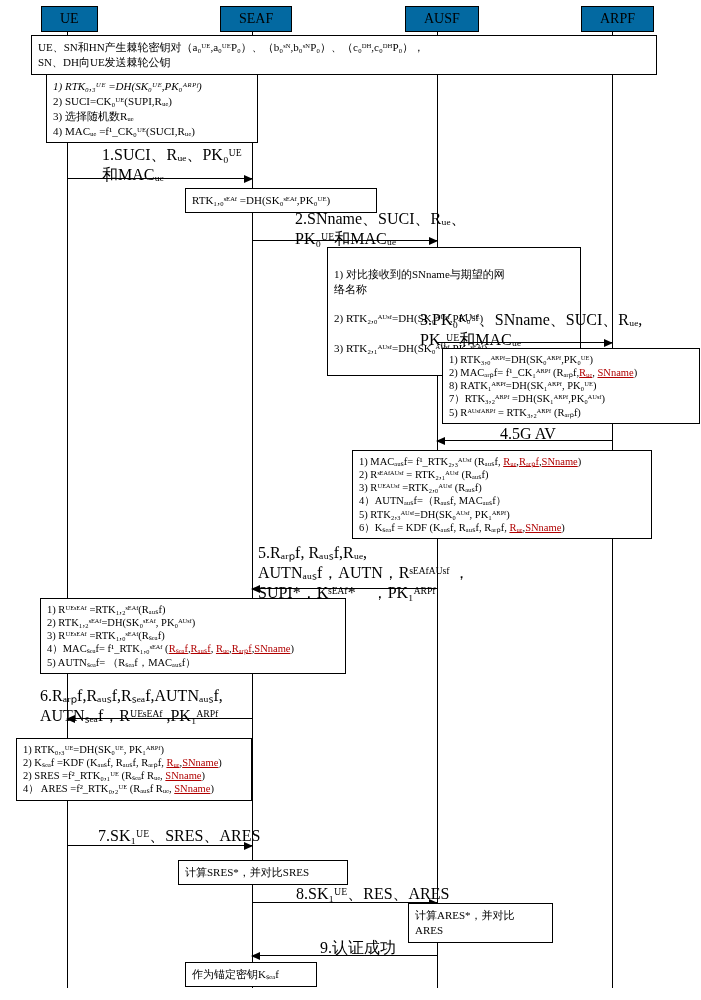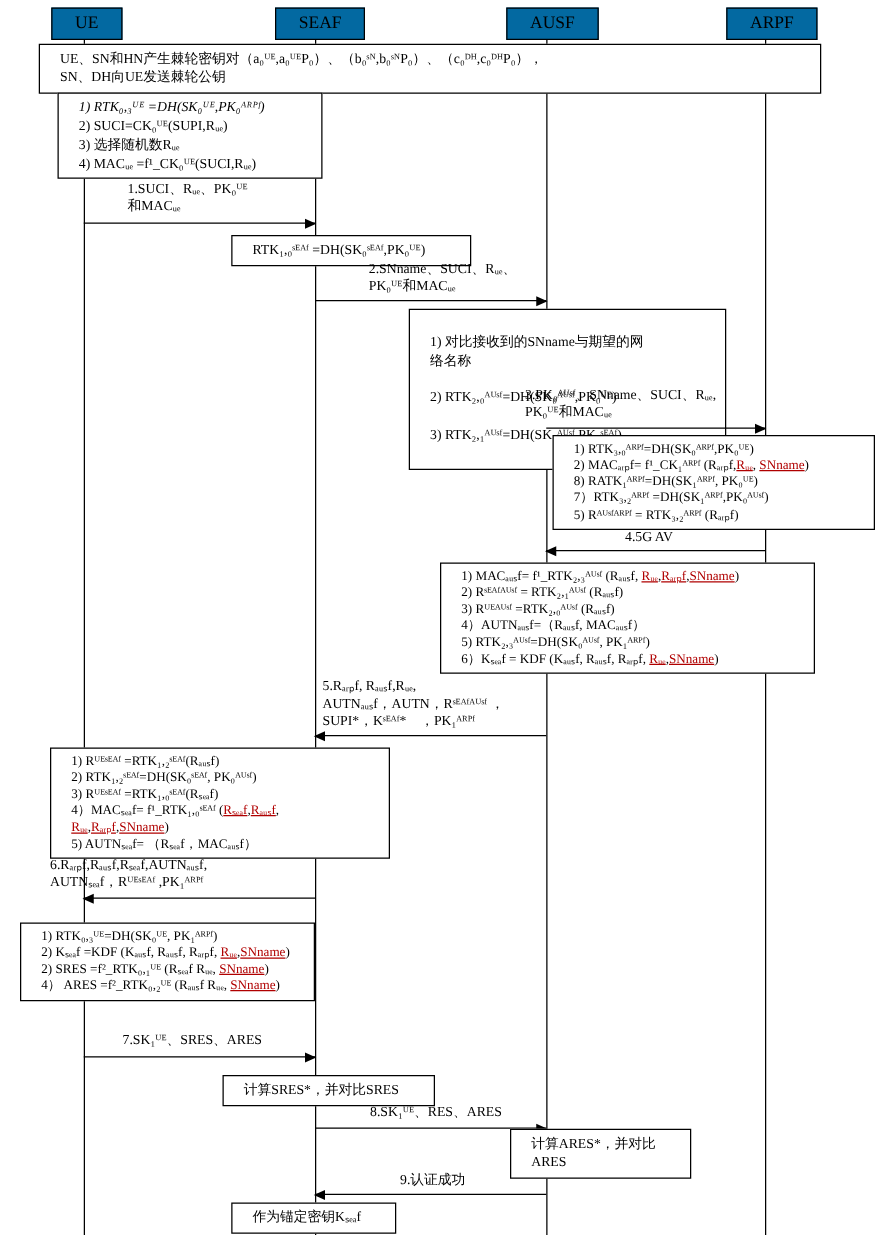--- a/index.html
+++ b/index.html
@@ -28,32 +28,32 @@
   .lifeline {
     position: absolute;
     border-left: 1px solid #000;
     top: 32px;
     height: 956px;
   }
   .proc-box {
     position: absolute;
     border: 1px solid #000;
     background: #fff;
-    padding: 4px 16px;
+    padding: 4px 6px;
     font-size: 11px;
     line-height: 1.35;
   }
   .proc-box.tight { font-size: 10.5px; line-height: 1.25; }
   .msg {
     position: absolute;
     border-top: 1px solid #000;
   }
   .msg-label {
     position: absolute;
-    font-size: 11px;
+    font-size: 16px;
     line-height: 1.25;
     white-space: pre;
   }
   .arrow-r::after, .arrow-l::before {
     content: "";
     position: absolute;
     width: 0; height: 0;
     border-top: 4px solid transparent;
     border-bottom: 4px solid transparent;
   }
@@ -137,21 +137,21 @@
     <div>
       <span>6）Kₛₑₐf = KDF (Kₐᵤₛf, Rₐᵤₛf, Rₐᵣₚf, </span><span class="u">Rᵤₑ</span><span>,</span><span class="u">SNname</span><span>)</span>
     </div>
   </div>
 
   <div class="msg-label" style="left:258px; top:543px">5.Rₐᵣₚf, Rₐᵤₛf,Rᵤₑ,
 AUTNₐᵤₛf，AUTN，Rˢᴱᴬᶠᴬᵁˢᶠ ，
 SUPI*，Kˢᴱᴬᶠ*    ，PK₁ᴬᴿᴾᶠ</div>
   <div class="msg arrow-l" style="left:252px; top:588px; width:185px"></div>
 
-  <div class="proc-box tight" style="left:40px; top:598px; width:272px">
+  <div class="proc-box tight" style="left:40px; top:598px; width:306px">
     <div>1) Rᵁᴱˢᴱᴬᶠ  =RTK₁,₂ˢᴱᴬᶠ(Rₐᵤₛf)</div>
     <div>2) RTK₁,₂ˢᴱᴬᶠ=DH(SK₀ˢᴱᴬᶠ, PK₀ᴬᵁˢᶠ)</div>
     <div>3) Rᵁᴱˢᴱᴬᶠ =RTK₁,₀ˢᴱᴬᶠ(Rₛₑₐf)</div>
     <div>
       <span>4）MACₛₑₐf= f¹_RTK₁,₀ˢᴱᴬᶠ (</span><span class="u">Rₛₑₐf</span><span>,</span><span class="u">Rₐᵤₛf</span><span>, </span><span class="u">Rᵤₑ</span><span>,</span><span class="u">Rₐᵣₚf</span><span>,</span><span class="u">SNname</span><span>)</span>
     </div>
     <div>5) AUTNₛₑₐf= （Rₛₑₐf，MACₐᵤₛf）</div>
   </div>
 
   <div class="msg-label" style="left:40px; top:686px">6.Rₐᵣₚf,Rₐᵤₛf,Rₛₑₐf,AUTNₐᵤₛf,

